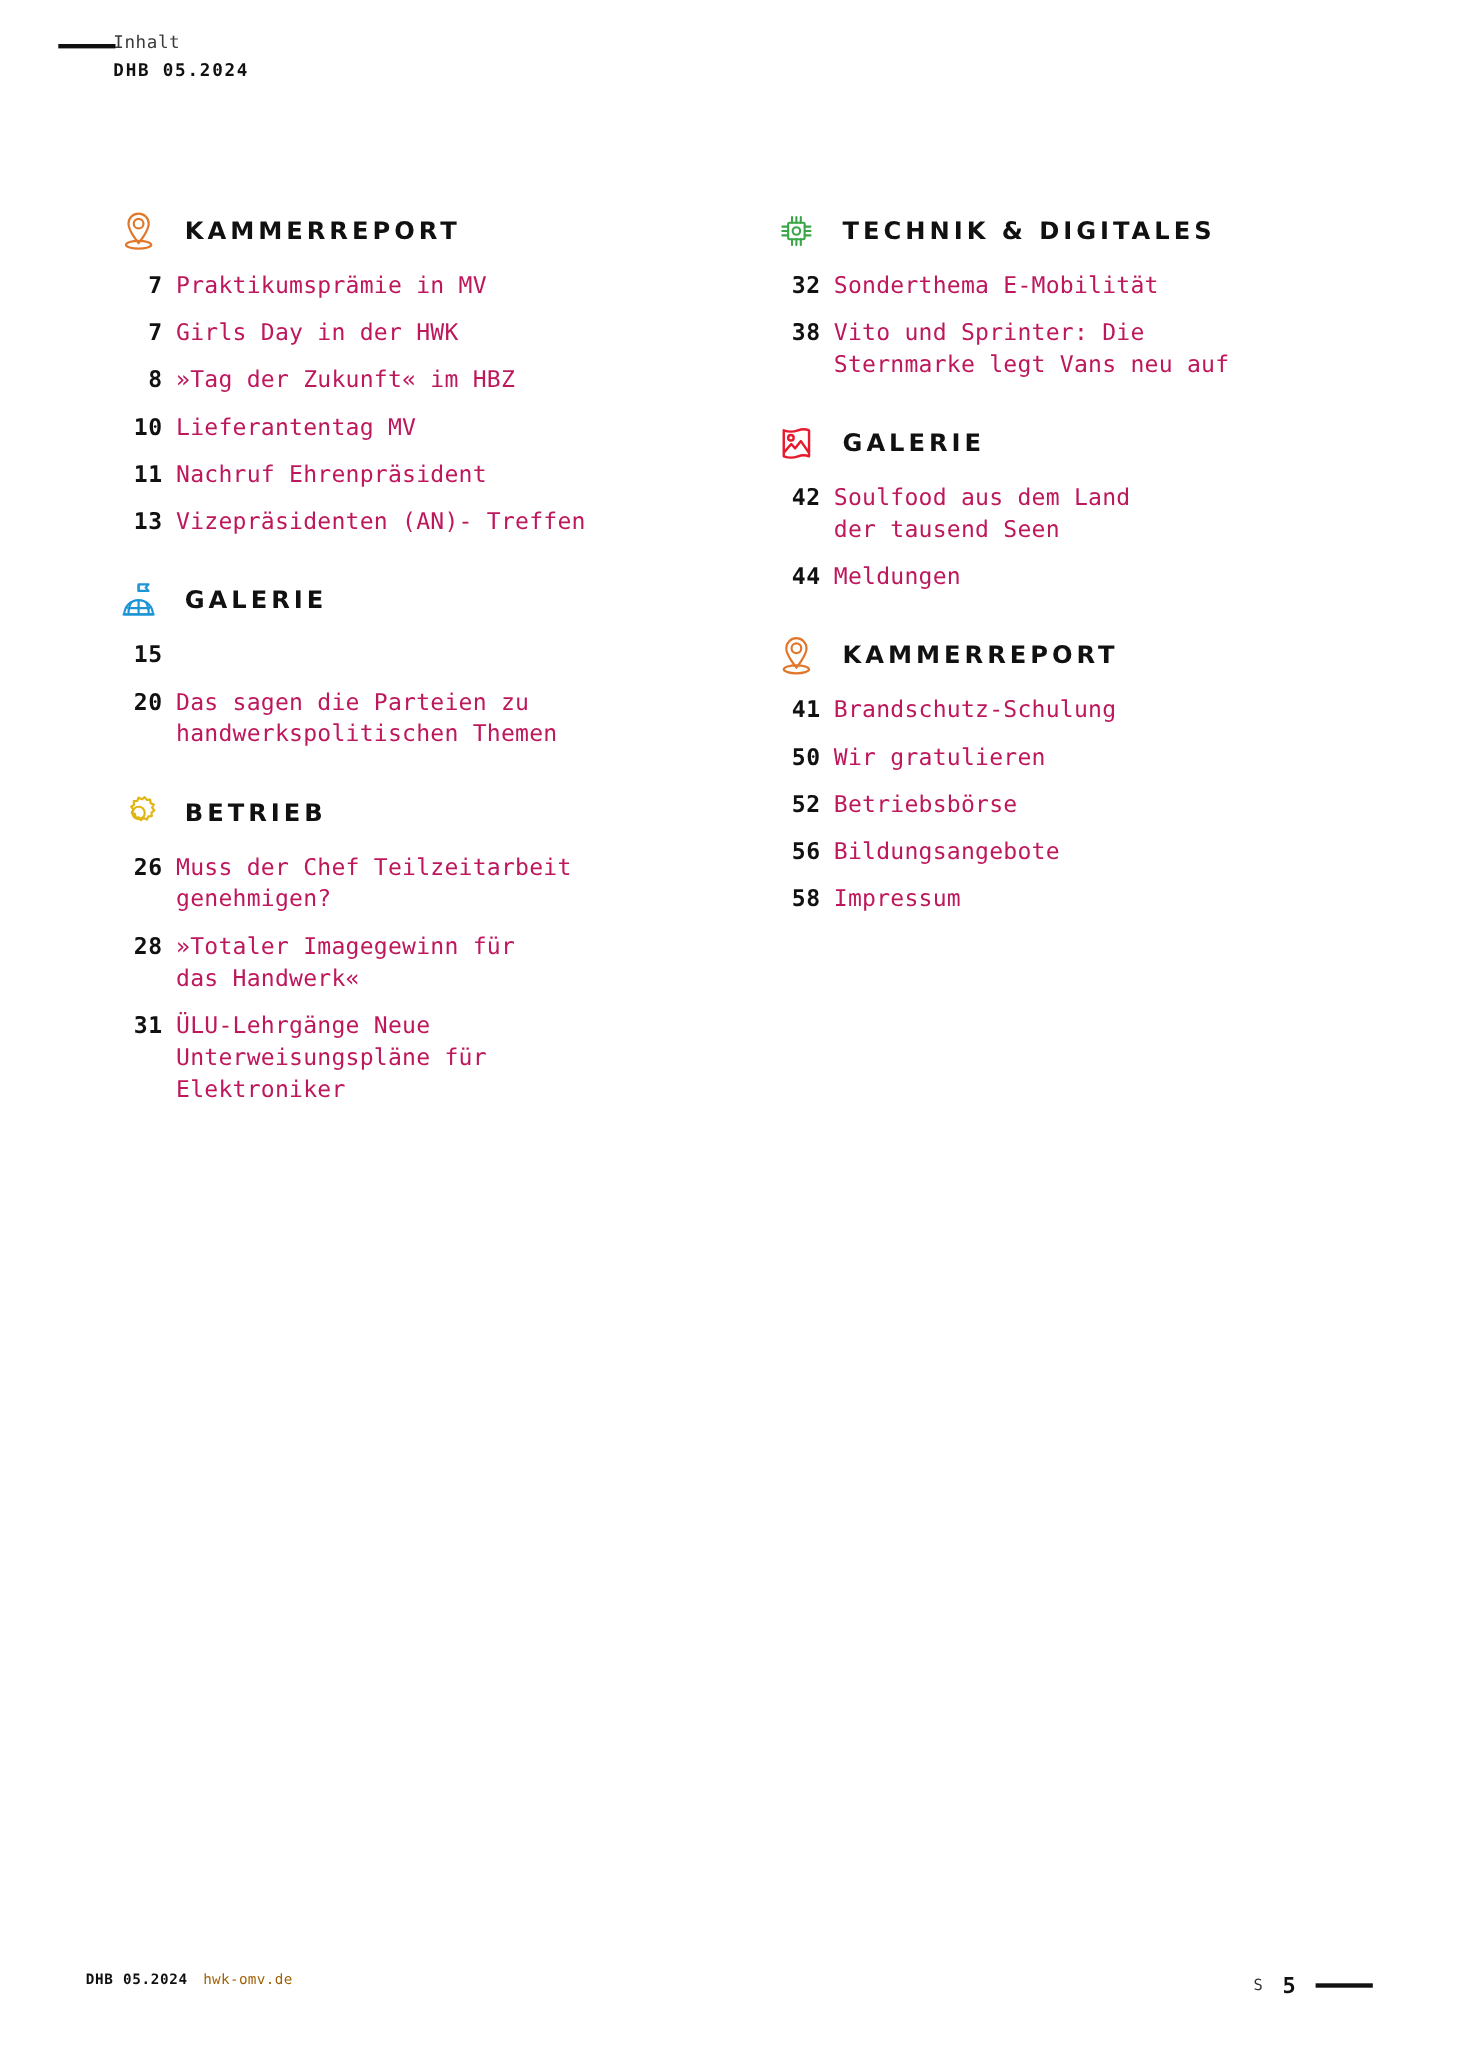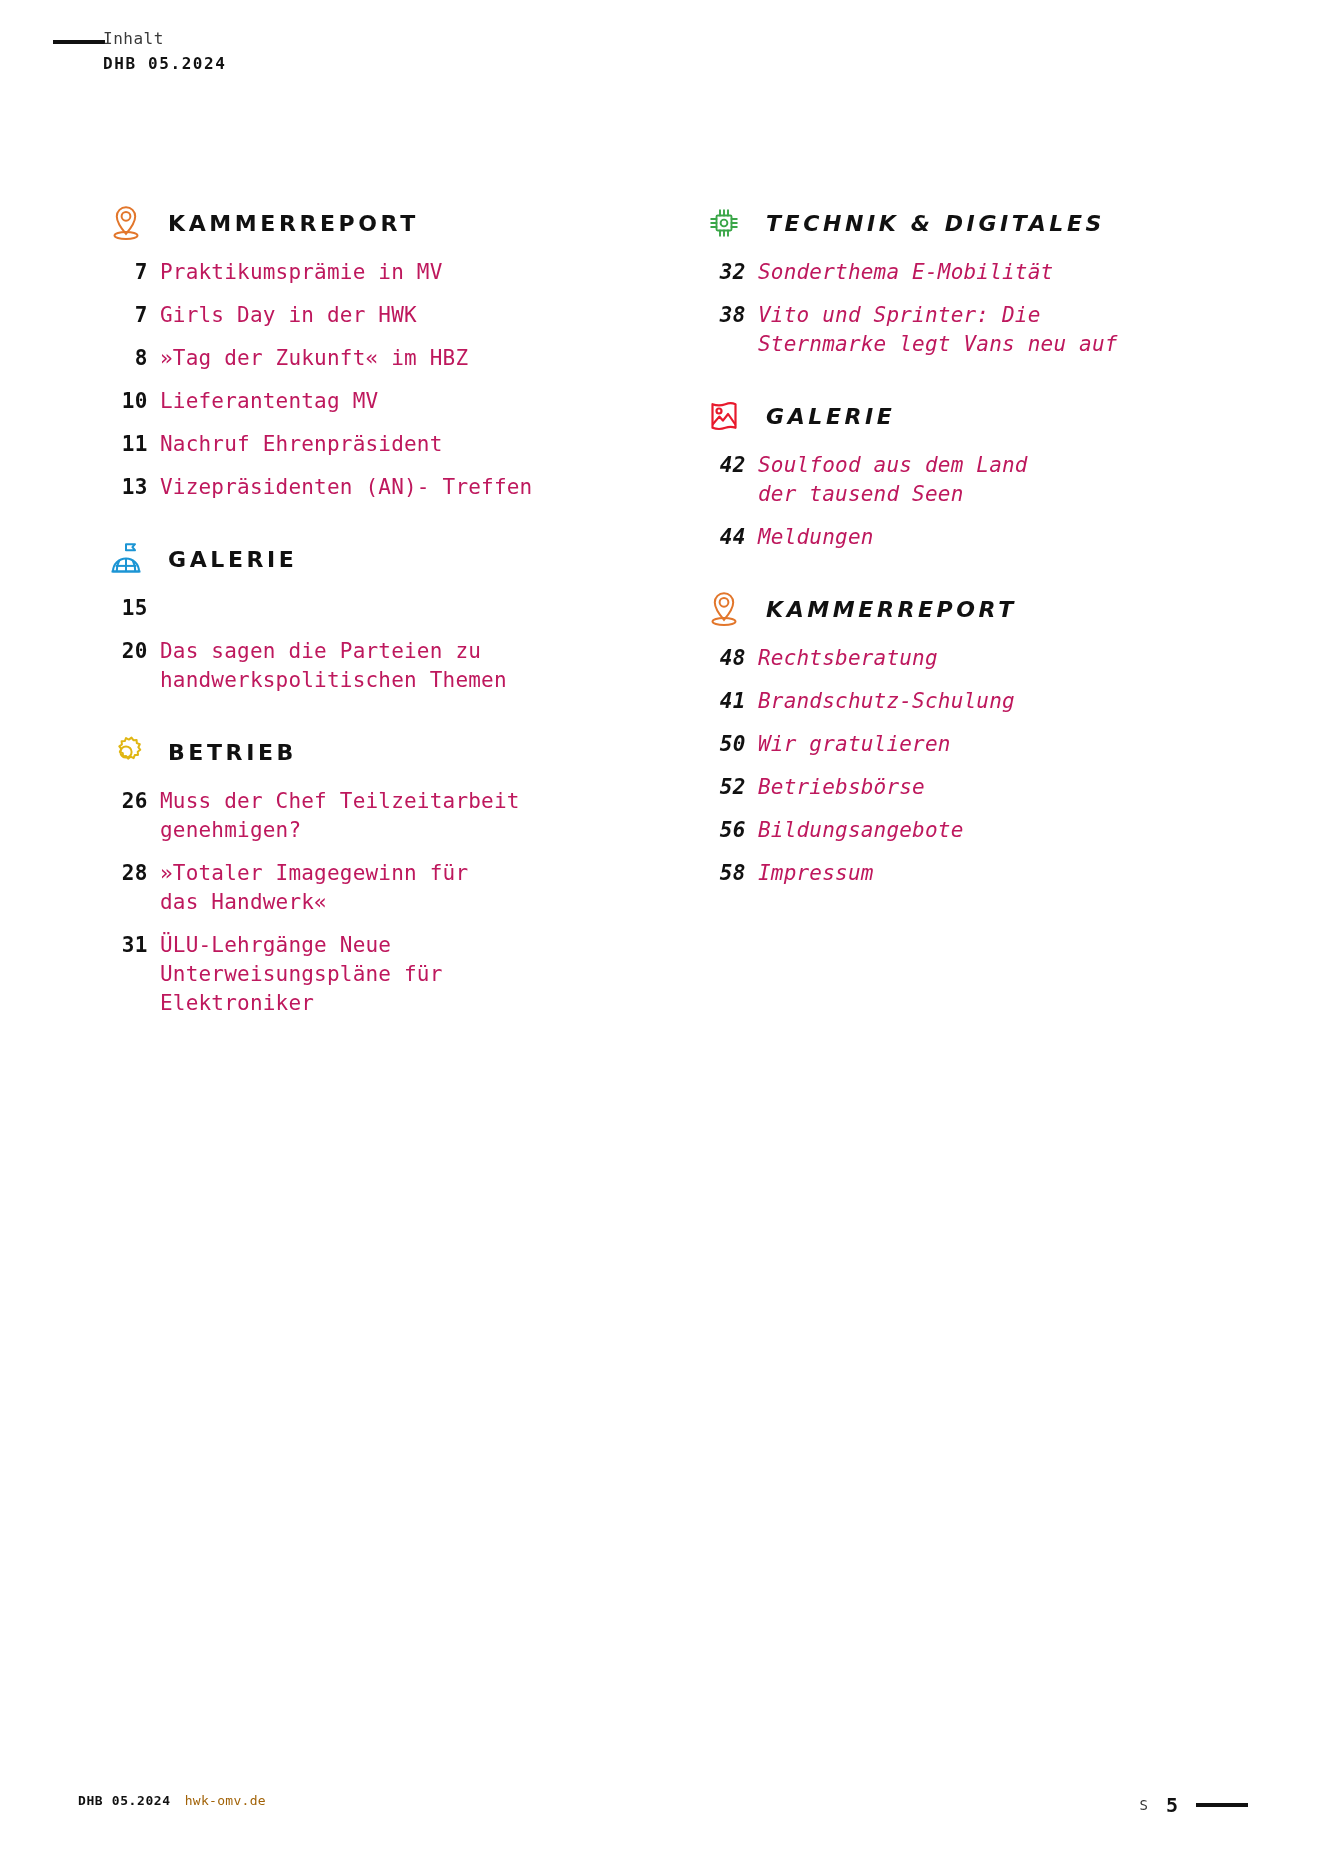--- a/index.html
+++ b/index.html
@@ -52,31 +52,31 @@
     letter-spacing: 1.6px;
     color: #111111;
     line-height: 22px;
     margin-top: 3px;
   }
 
   
   .toc {
     position: absolute;
     left: 0;
-    top: 200px;
+    top: 187px;
     width: 1326px;
     display: flex;
     gap: 0;
   }
   .col {
     width: 520px;
     position: relative;
   }
   .col-left  { margin-left: 98px; }
-  .col-right { margin-left: 78px; font-style: italic; }
+  .col-right { margin-left: 78px; }
 
   
   .section { margin-bottom: 34px; }
   .section-head {
     display: flex;
     align-items: center;
     height: 46px;
     margin-bottom: 12px;
   }
   .section-icon {
@@ -333,24 +333,20 @@
       <div class="section">
         <div class="section-head">
           <span class="section-icon">
             <svg width="34" height="38" viewBox="0 0 34 38" fill="none" stroke="#E2762B" stroke-width="2">
               <path d="M17 3.2c-5.1 0-9.2 4.1-9.2 9.2 0 6.6 9.2 17.5 9.2 17.5s9.2-10.9 9.2-17.5c0-5.1-4.1-9.2-9.2-9.2z"></path>
               <circle cx="17" cy="12.3" r="4.4"></circle>
               <ellipse cx="17" cy="31.5" rx="11.5" ry="3.6"></ellipse>
             </svg>
           </span>
           <span class="section-title">KAMMERREPORT</span>
-        </div>
-        <div class="entry">
-          <span class="entry-page">48</span>
-          <span class="entry-title">Rechtsberatung</span>
         </div>
         <div class="entry">
           <span class="entry-page">41</span>
           <span class="entry-title">Brandschutz-Schulung</span>
         </div>
         <div class="entry">
           <span class="entry-page">50</span>
           <span class="entry-title">Wir gratulieren</span>
         </div>
         <div class="entry">

